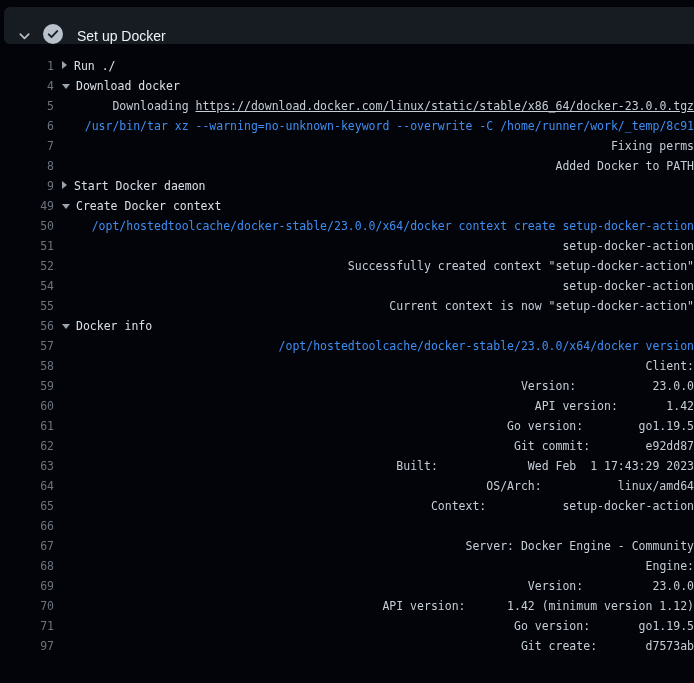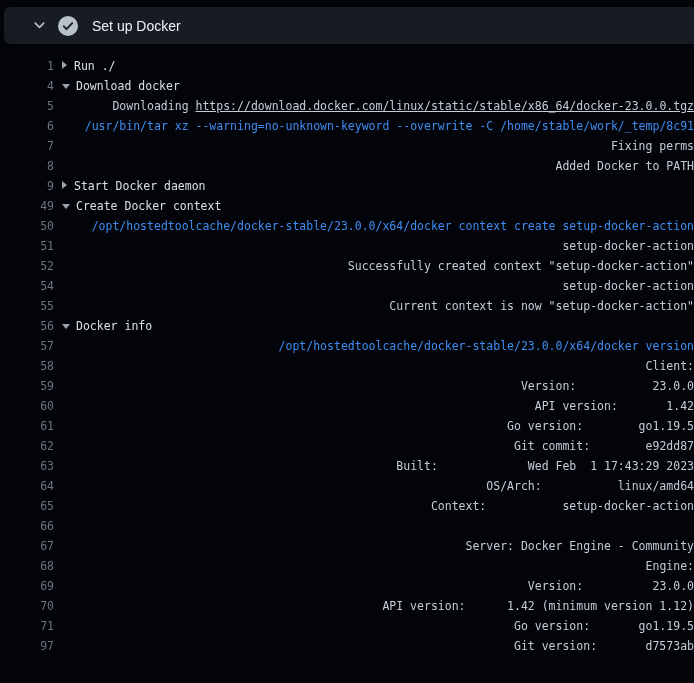--- a/index.html
+++ b/index.html
@@ -8,21 +8,21 @@
     --chev:#b6bec7; --circle:#b9c1ca; --check:#1d2229;
   }
   html,body{margin:0;padding:0;}
   body{
     width:694px;height:683px;overflow:hidden;background:var(--bg);
     font-family:"DejaVu Sans Mono","Liberation Mono",monospace;
   }
   .step-header{
     margin:7px 0 0 4px;width:calc(100% - 4px);height:37px;box-sizing:border-box;
     background:var(--bar);border-radius:6px 0 0 6px;
-    display:flex;align-items:center;padding-left:28px;cursor:pointer;
+    display:flex;align-items:flex-end;padding-left:13px;cursor:pointer;
   }
   .chev{width:15px;height:15px;margin-right:11px;flex:0 0 auto;}
   .badge{width:20px;height:20px;margin-right:14px;flex:0 0 auto;}
   .step-title{
     font-family:"Liberation Sans","DejaVu Sans",sans-serif;
     font-size:14px;font-weight:400;color:var(--title);white-space:nowrap;
   }
   .log{padding-top:12px;font-size:11.5px;}
   .row{display:flex;height:20px;line-height:20px;overflow:hidden;}
   .num{
@@ -67,21 +67,21 @@
     <div class="row">
       <a class="num">4</a>
       <div class="content group"><span class="arrow expanded"></span><span class="glabel">Download docker</span></div>
     </div>
     <div class="row">
       <a class="num">5</a>
       <div class="content pad"><span>Downloading </span><a class="loglink">https://download.docker.com/linux/static/stable/x86_64/docker-23.0.0.tgz</a></div>
     </div>
     <div class="row">
       <a class="num">6</a>
-      <div class="content pad"><span class="cmd">/usr/bin/tar xz --warning=no-unknown-keyword --overwrite -C /home/stable/work/_temp/8c91</span></div>
+      <div class="content pad"><span class="cmd">/usr/bin/tar xz --warning=no-unknown-keyword --overwrite -C /home/runner/work/_temp/8c91</span></div>
     </div>
     <div class="row">
       <a class="num">7</a>
       <div class="content pad"><span>Fixing perms</span></div>
     </div>
     <div class="row">
       <a class="num">8</a>
       <div class="content pad"><span>Added Docker to PATH</span></div>
     </div>
     <div class="row">
@@ -171,15 +171,15 @@
     <div class="row">
       <a class="num">70</a>
       <div class="content pad"><span>  API version:      1.42 (minimum version 1.12)</span></div>
     </div>
     <div class="row">
       <a class="num">71</a>
       <div class="content pad"><span>  Go version:       go1.19.5</span></div>
     </div>
     <div class="row">
       <a class="num">97</a>
-      <div class="content pad"><span>  Git version:       d7573ab</span></div>
+      <div class="content pad"><span>  Git create:       d7573ab</span></div>
     </div>
   </div>
 
 </body></html>

